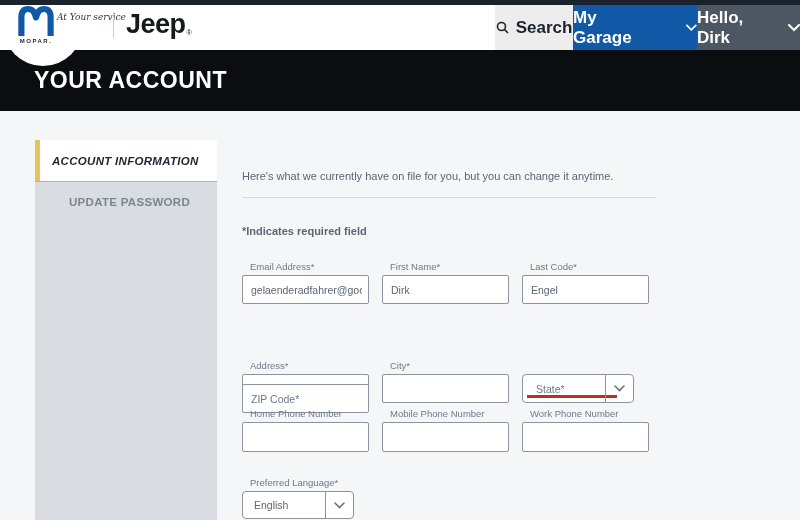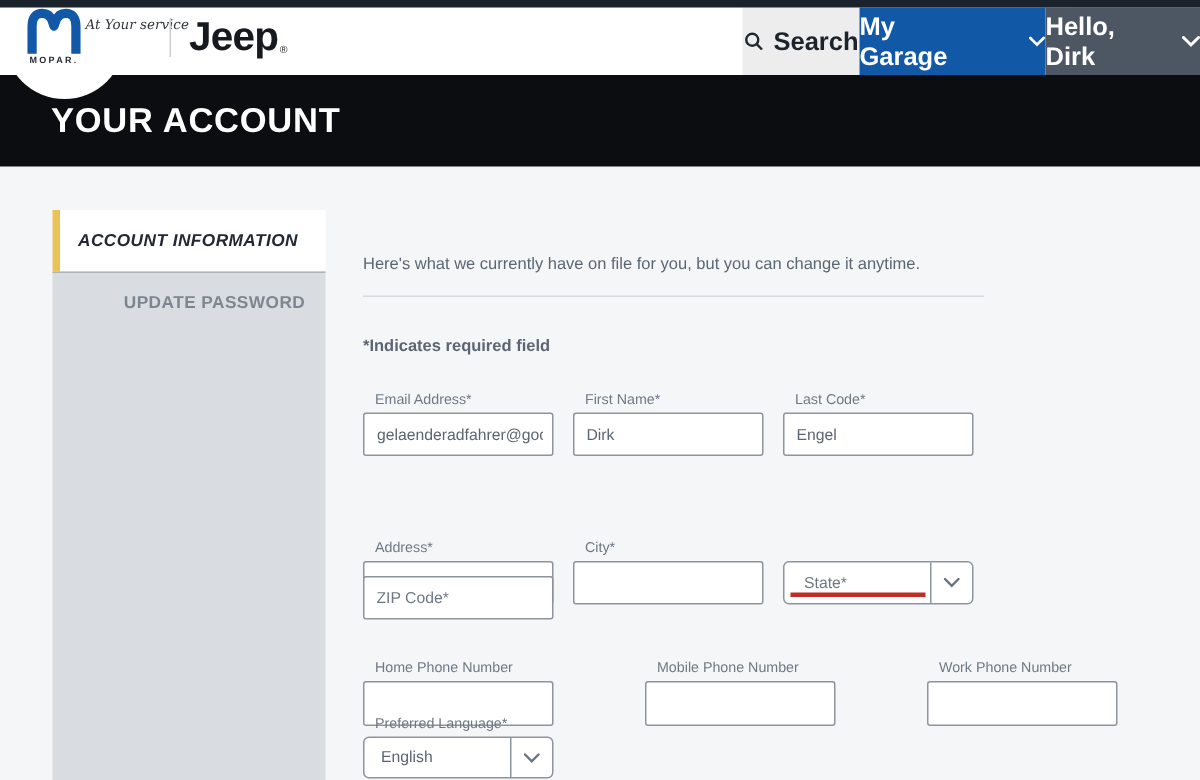--- a/index.html
+++ b/index.html
@@ -25,34 +25,34 @@
   .seg-search { left:495px; width:78px; background:#ededed; color:#1d232b; }
   .seg-garage { left:573px; width:124px; background:#1158a7; color:#ffffff;gap:36px; }
   .seg-hello  { left:697px; width:103px; background:#4d5663; color:#ffffff; }
   
   .banner { position:absolute; left:0; top:50px; width:800px; height:61px; background:#0b0d10; z-index:5; }
   .banner h1 { position:absolute; left:34px; top:0; line-height:61px; font-size:23px; font-weight:700; letter-spacing:0.5px; color:#ffffff; }
   
   .sidebar { position:absolute; left:35px; top:140px; width:182px; z-index:2; }
   .side-active { height:41px; background:#ffffff; border-left:5px solid #e9c258; display:flex; align-items:center; padding-left:12px; font-size:11.5px; font-weight:bold; letter-spacing:0.3px; color:#222933; cursor:pointer;font-style:italic; }
   .side-rest { background:#d9dce1; border-top:1px solid #aeb4bc; height:339px; }
-  .side-item { height:39px; display:flex; align-items:center; padding-left:34px; font-size:11.5px; font-weight:bold; letter-spacing:0.3px; color:#7c8692; cursor:pointer;justify-content:center; }
+  .side-item { height:39px; display:flex; align-items:center; padding-left:34px; font-size:11.5px; font-weight:bold; letter-spacing:0.3px; color:#7c8692; cursor:pointer; }
   
   .main { position:absolute; left:242px; top:112px; width:416px; height:408px; z-index:2; }
   .intro { position:absolute; top:58px; left:0; font-size:11px; color:#5c6672; }
   .divider { position:absolute; top:85px; left:0; width:414px; height:1px; background:#d6dade; }
   .note { position:absolute; top:113px; left:0; font-size:11px; font-weight:bold; color:#5c6672; }
   .frow { position:absolute; left:0; display:flex; }
   .field { width:127px; margin-right:13px; }
   .flabel { height:14px; font-size:9.5px; color:#6f7984; padding-left:8px; white-space:nowrap; }
   .finput { width:127px; height:29px; border:1px solid #8d949d; border-radius:2px; background:#ffffff;
             font-family:"Liberation Sans", sans-serif; font-size:10.5px; color:#5c6672; padding:0 6px 0 8px;
             outline:none; white-space:nowrap; overflow:hidden; }
   .finput::placeholder { color:#6f7984; opacity:1; }
-  .sel { position:relative; width:127px; height:29px; border:1px solid #8d949d; border-radius:4px; background:#ffffff;
+  .sel { position:relative; width:112px; height:29px; border:1px solid #8d949d; border-radius:4px; background:#ffffff;
          display:flex; align-items:center; cursor:pointer; }
   .sel-text { padding-left:13px; font-size:10.5px; color:#6f7984; }
   .sel-arrowzone { position:absolute; right:0; top:0; bottom:0; width:28px; border-left:1px solid #8d949d;
                    display:flex; align-items:center; justify-content:center; }
   .err-bar { position:absolute; left:4px; bottom:4px; width:90px; height:3px; background:#bf2e26; }
 </style>
 </head>
 <body>
 
 <div class="topbar">
@@ -148,21 +148,21 @@
       </div>
     </div>
   </div>
 
   <div class="frow" style="top:272px;">
     <div class="field">
       <input class="finput" type="text" placeholder="ZIP Code*" style="">
     </div>
   </div>
 
-  <div class="frow" style="top:328px;gap:48px;">
+  <div class="frow" style="top:296px;">
     <div class="field">
       <div class="flabel">Home Phone Number</div>
       <input class="finput" style="height: 30px;" type="text" value="">
     </div>
     <div class="field">
       <div class="flabel">Mobile Phone Number</div>
       <input class="finput" style="height: 30px;" type="text" value="">
     </div>
     <div class="field">
       <div class="flabel">Work Phone Number</div>

